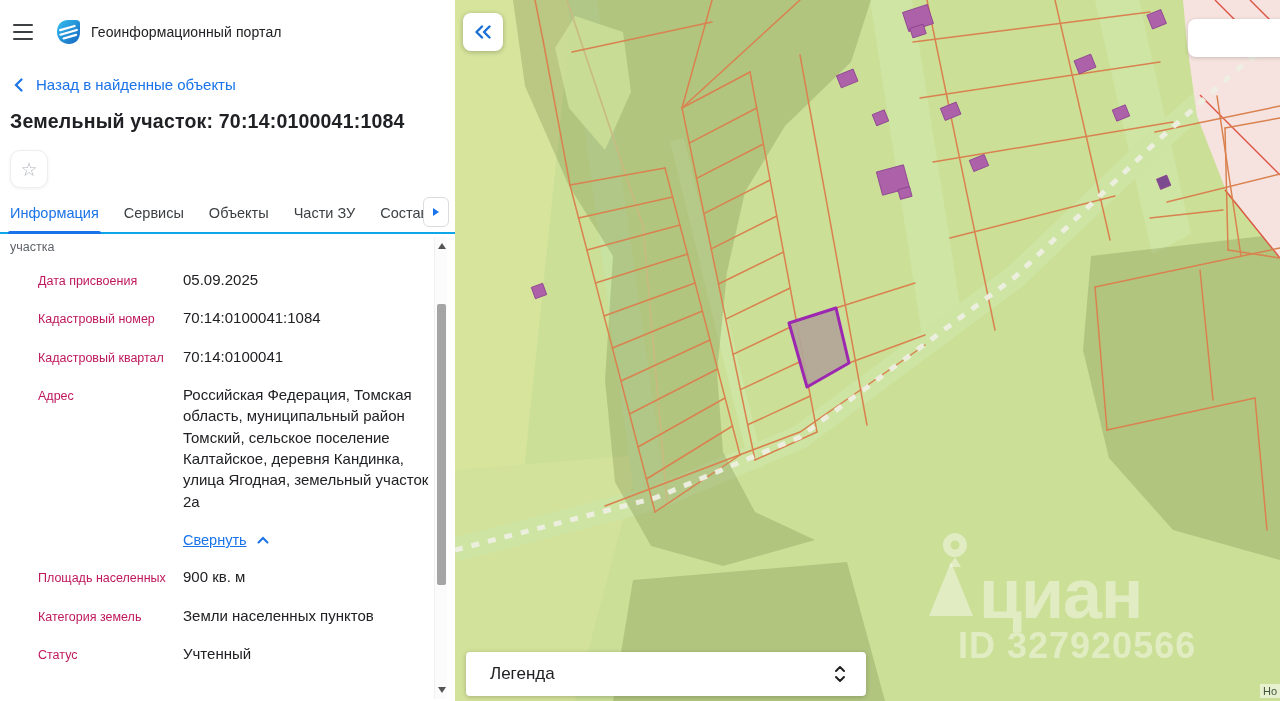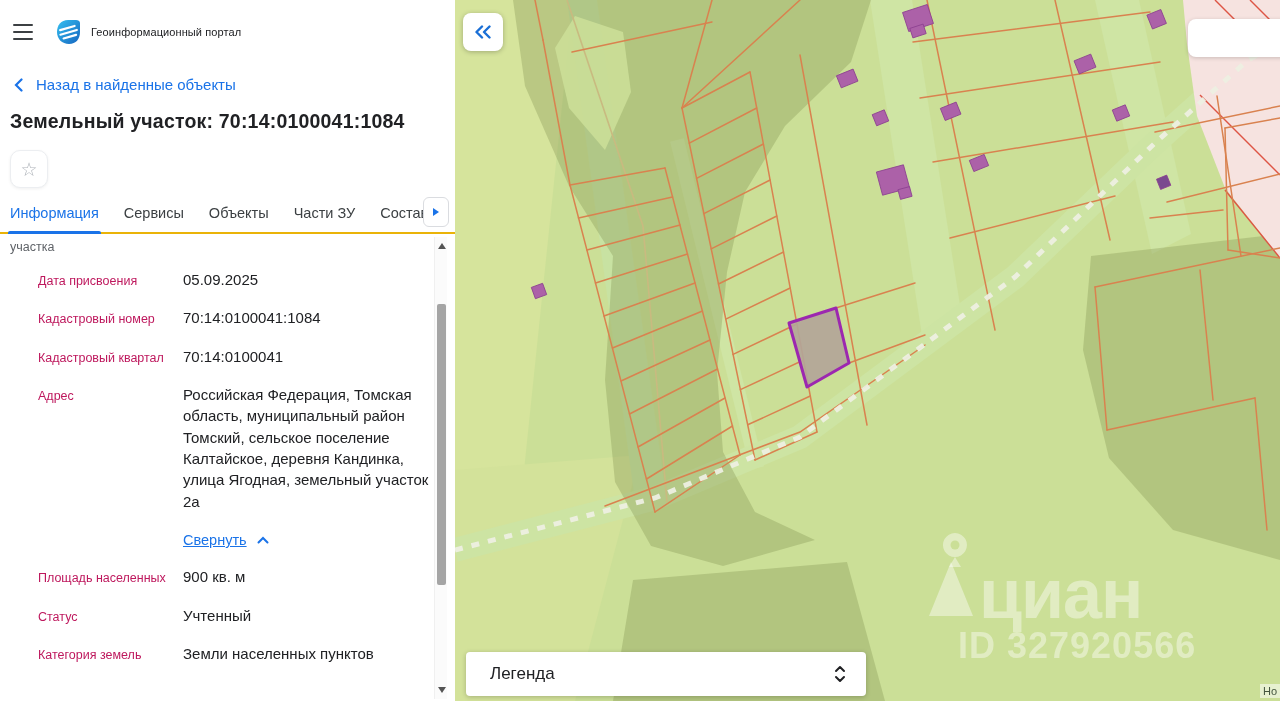--- a/index.html
+++ b/index.html
@@ -6,33 +6,33 @@
   html,body { width:1280px; height:701px; overflow:hidden; }
   body { font-family:"Liberation Sans","DejaVu Sans",sans-serif; background:#fff; }
   .app { display:flex; width:1280px; height:701px; }
 
   
   .sidebar { width:455px; height:701px; background:#fff; position:relative; flex:none; }
   .topbar { display:flex; align-items:center; padding:18px 12px 0 13px; }
   .hamburger { width:20px; height:16px; display:flex; flex-direction:column; justify-content:space-between; cursor:pointer; }
   .hamburger span { display:block; height:2.4px; background:#3c4043; border-radius:1px; }
   .logo { margin-left:21px; width:28px; height:28px; flex:none; }
-  .app-title { margin-left:9px; font-size:11px; color:#202124; letter-spacing:.1px; }
+  .app-title { margin-left:9px; font-size:14px; color:#202124; letter-spacing:.1px; }
 
   .back { display:flex; align-items:center; margin:30px 0 0 14px; color:#1a73e8; font-size:15px; cursor:pointer; }
   .back svg { margin-right:13px; }
   .back-label { color:#1a73e8; }
 
   .page-title { margin:17px 10px 0 10px; font-size:19.5px; font-weight:700; color:#202124; letter-spacing:.2px; }
 
   .star-btn { margin:17px 0 0 10px; width:38px; height:38px; background:#fff; border:1px solid #eceef1;
               border-radius:10px; box-shadow:0 1px 3px rgba(60,64,67,.08); display:flex; align-items:center;
               justify-content:center; color:#aeb3b9; font-size:19px; cursor:pointer; }
 
-  .tabs { display:flex; align-items:flex-end; margin-top:12px; padding:0 0 0 10px; border-bottom:2px solid #eab308; position:relative; height:34px; }
+  .tabs { display:flex; align-items:flex-end; margin-top:12px; padding:0 0 0 10px; border-bottom:2px solid #0ea5e9; position:relative; height:34px; }
   .tab { font-size:14.5px; color:#3c4043; margin-right:25px; padding-bottom:11px; position:relative; cursor:pointer; white-space:nowrap; }
   .tab.active { color:#1a73e8; }
   .tab.active::after { content:""; position:absolute; left:-2px; right:-2px; bottom:-2px; height:3px; background:#1a73e8; border-radius:2px 2px 0 0; }
   .tab-more { position:absolute; right:6px; bottom:5px; width:26px; height:30px; background:#fff; border:1px solid #dadce0;
               border-radius:6px; display:flex; align-items:center; justify-content:center; cursor:pointer; }
 
   .content { position:relative; padding:6px 24px 0 10px; }
   .partial-label { font-size:12.5px; color:#5f6368; margin-bottom:15px; }
   .row { display:flex; margin-bottom:16px; }
   .row-label { width:145px; flex:none; font-size:12.5px; color:#be185d; line-height:1.55; padding-top:3px;margin-left:28px; }
@@ -149,26 +149,26 @@
               <polyline points="1.5,6.5 6,2 10.5,6.5" fill="none" stroke="#1a73e8" stroke-width="2" stroke-linecap="round"></polyline>
             </svg>
           </span>
         </div>
       </div>
       <div class="row">
         <div class="row-label">Площадь населенных</div>
         <div class="row-value">900 кв. м</div>
       </div>
       <div class="row">
+        <div class="row-label">Категория земель</div>
+        <div class="row-value">Земли населенных пунктов</div>
+      </div>
+      <div class="row">
         <div class="row-label">Статус</div>
         <div class="row-value">Учтенный</div>
-      </div>
-      <div class="row">
-        <div class="row-label">Категория земель</div>
-        <div class="row-value">Земли населенных пунктов</div>
       </div>
     </div>
 
     <div class="vscroll">
       <div class="arrow up">
           <div class="tri-up"></div>
         </div>
       <div class="thumb"></div>
       <div class="arrow down">
           <div class="tri-down"></div>

